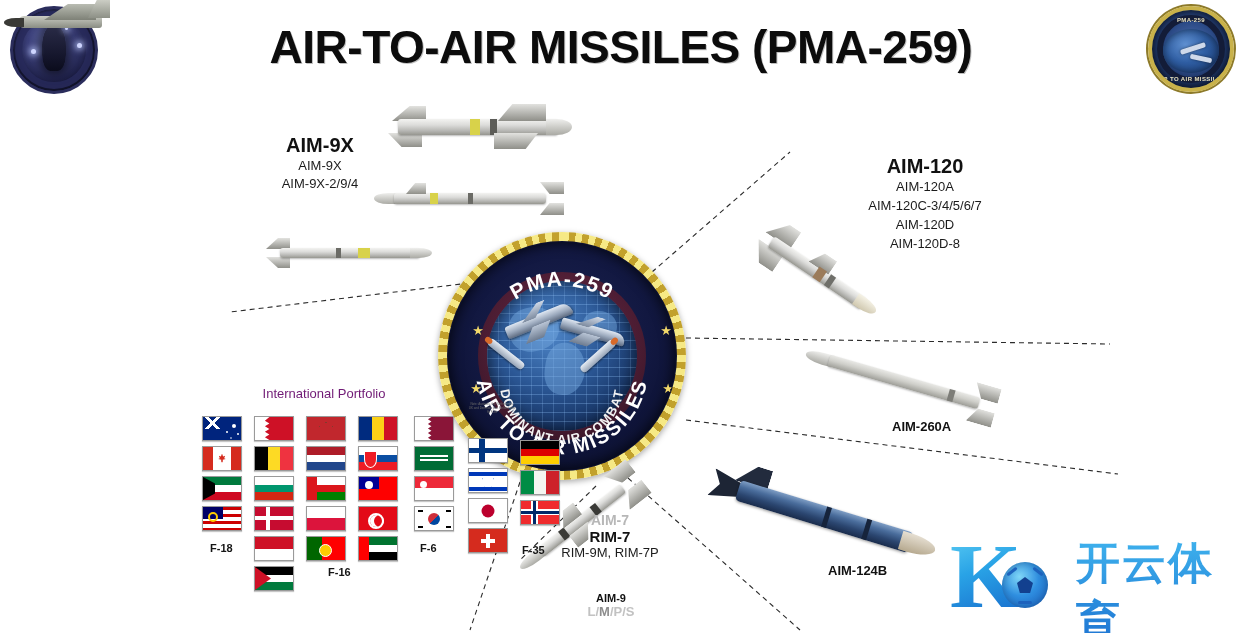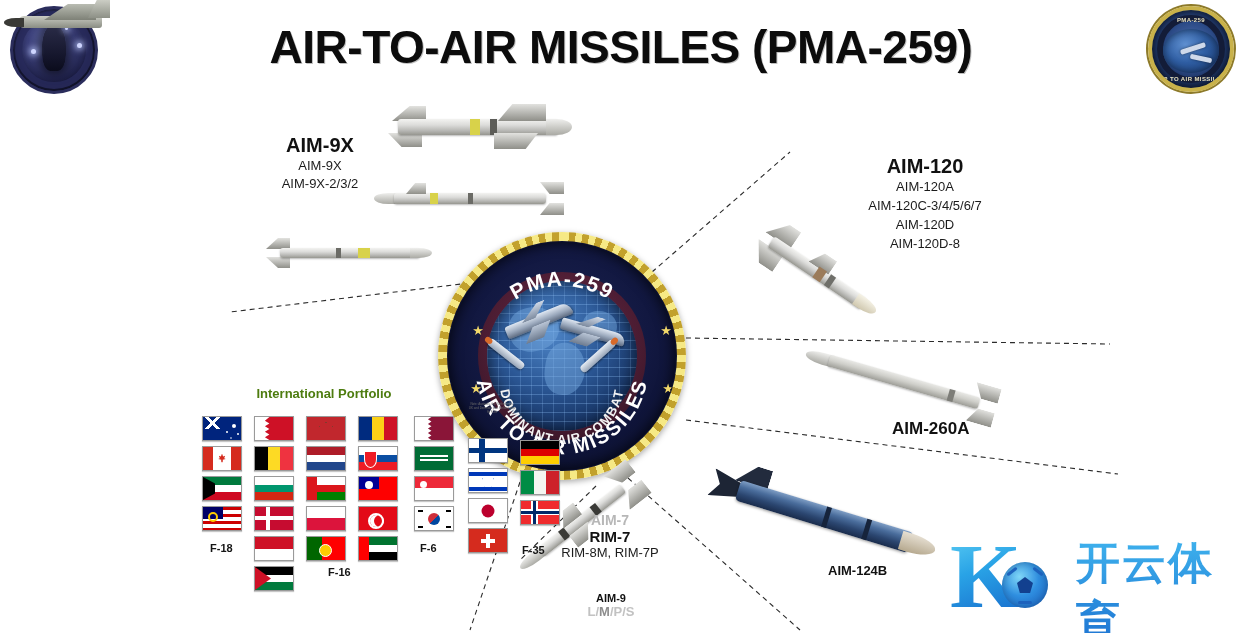--- a/index.html
+++ b/index.html
@@ -185,21 +185,21 @@
 
   #lbl-aim9x { left:240px; top:134px; width:160px; text-align:center; }
   #lbl-aim9x .lbl-title { font-size:20px; }
   #lbl-aim9x .lbl-sub { font-size:13px; line-height:1.35; }
 
   #lbl-aim120 { left:820px; top:155px; width:210px; text-align:center; }
   #lbl-aim120 .lbl-title { font-size:20px; }
   #lbl-aim120 .lbl-sub { font-size:13px; line-height:1.45; }
 
   #lbl-aim260 { left:892px; top:419px; width:140px; }
-  #lbl-aim260 .lbl-title { font-size:17px; }
+  #lbl-aim260 .lbl-title { font-size:13px; }
 
   #lbl-aim174 { left:828px; top:563px; width:140px; }
   #lbl-aim174 .lbl-title { font-size:13px; }
 
   #lbl-rim7 { left:520px; top:512px; width:180px; text-align:center; }
   #lbl-rim7 .faded { font-size:14px; font-weight:bold; color:#b7b7b7; }
   #lbl-rim7 .lbl-title { font-size:15px; }
   #lbl-rim7 .lbl-sub { font-size:13px; }
 
   #lbl-aim9 { left:556px; top:592px; width:110px; text-align:center; }
@@ -362,21 +362,21 @@
   }
   #jet-aim9 .nose {
     position:absolute; left:4px; top:18px; width:20px; height:9px;
     background:#3a3a36; border-radius:60% 0 0 60% / 50% 0 0 50%;
   }
 
   
   #intl { position:absolute; left:196px; top:386px; width:256px; height:192px; }
   #intl .intl-title {
     position:absolute; left:0; top:0; width:256px; text-align:center;
-    font-size:13px; font-weight:bold; color:#4d7c0f;
+    font-size:13px; font-weight:normal; color:#701a75;
   }
   .flag-col { position:absolute; }
   .flag-cell { position:relative; width:40px; height:26px; margin-bottom:4px; }
   .flag {
     width:40px; height:25px; border:1px solid #9a9a9a;
     box-shadow:0 1px 1px rgba(0,0,0,.22);
     position:relative; overflow:hidden;
   }
   .col-label {
     position:absolute; font-size:11px; font-weight:bold; color:#151515;
@@ -686,21 +686,21 @@
   <div id="jet-aim9">
     <div class="fus"></div>
     <div class="wing"></div>
     <div class="tail"></div>
     <div class="nose"></div>
   </div>
 
   <div class="group" id="lbl-aim9x">
     <div class="lbl-title">AIM-9X</div>
     <div class="lbl-sub">AIM-9X</div>
-    <div class="lbl-sub">AIM-9X-2/3/2</div>
+    <div class="lbl-sub">AIM-9X-2/9/4</div>
   </div>
 
   <div class="group" id="lbl-aim120">
     <div class="lbl-title">AIM-120</div>
     <div class="lbl-sub">AIM-120A</div>
     <div class="lbl-sub">AIM-120C-3/4/5/6/7</div>
     <div class="lbl-sub">AIM-120D</div>
     <div class="lbl-sub">AIM-120D-8</div>
   </div>
 
@@ -708,21 +708,21 @@
     <div class="lbl-title">AIM-260A</div>
   </div>
 
   <div class="group" id="lbl-aim174">
     <div class="lbl-title">AIM-124B</div>
   </div>
 
   <div class="group" id="lbl-rim7">
     <div class="faded">AIM-7</div>
     <div class="lbl-title">RIM-7</div>
-    <div class="lbl-sub">RIM-8M, RIM-7P</div>
+    <div class="lbl-sub">RIM-9M, RIM-7P</div>
   </div>
 
   <div class="group" id="lbl-aim9">
     <div class="lbl-title">AIM-9</div>
     <div class="variants"><span class="dim">L</span><span class="dim">/</span><span class="on">M</span><span class="dim">/</span><span class="dim">P</span><span class="dim">/</span><span class="dim">S</span></div>
   </div>
 
   <div id="intl">
     <div class="intl-title">International Portfolio</div>
 

